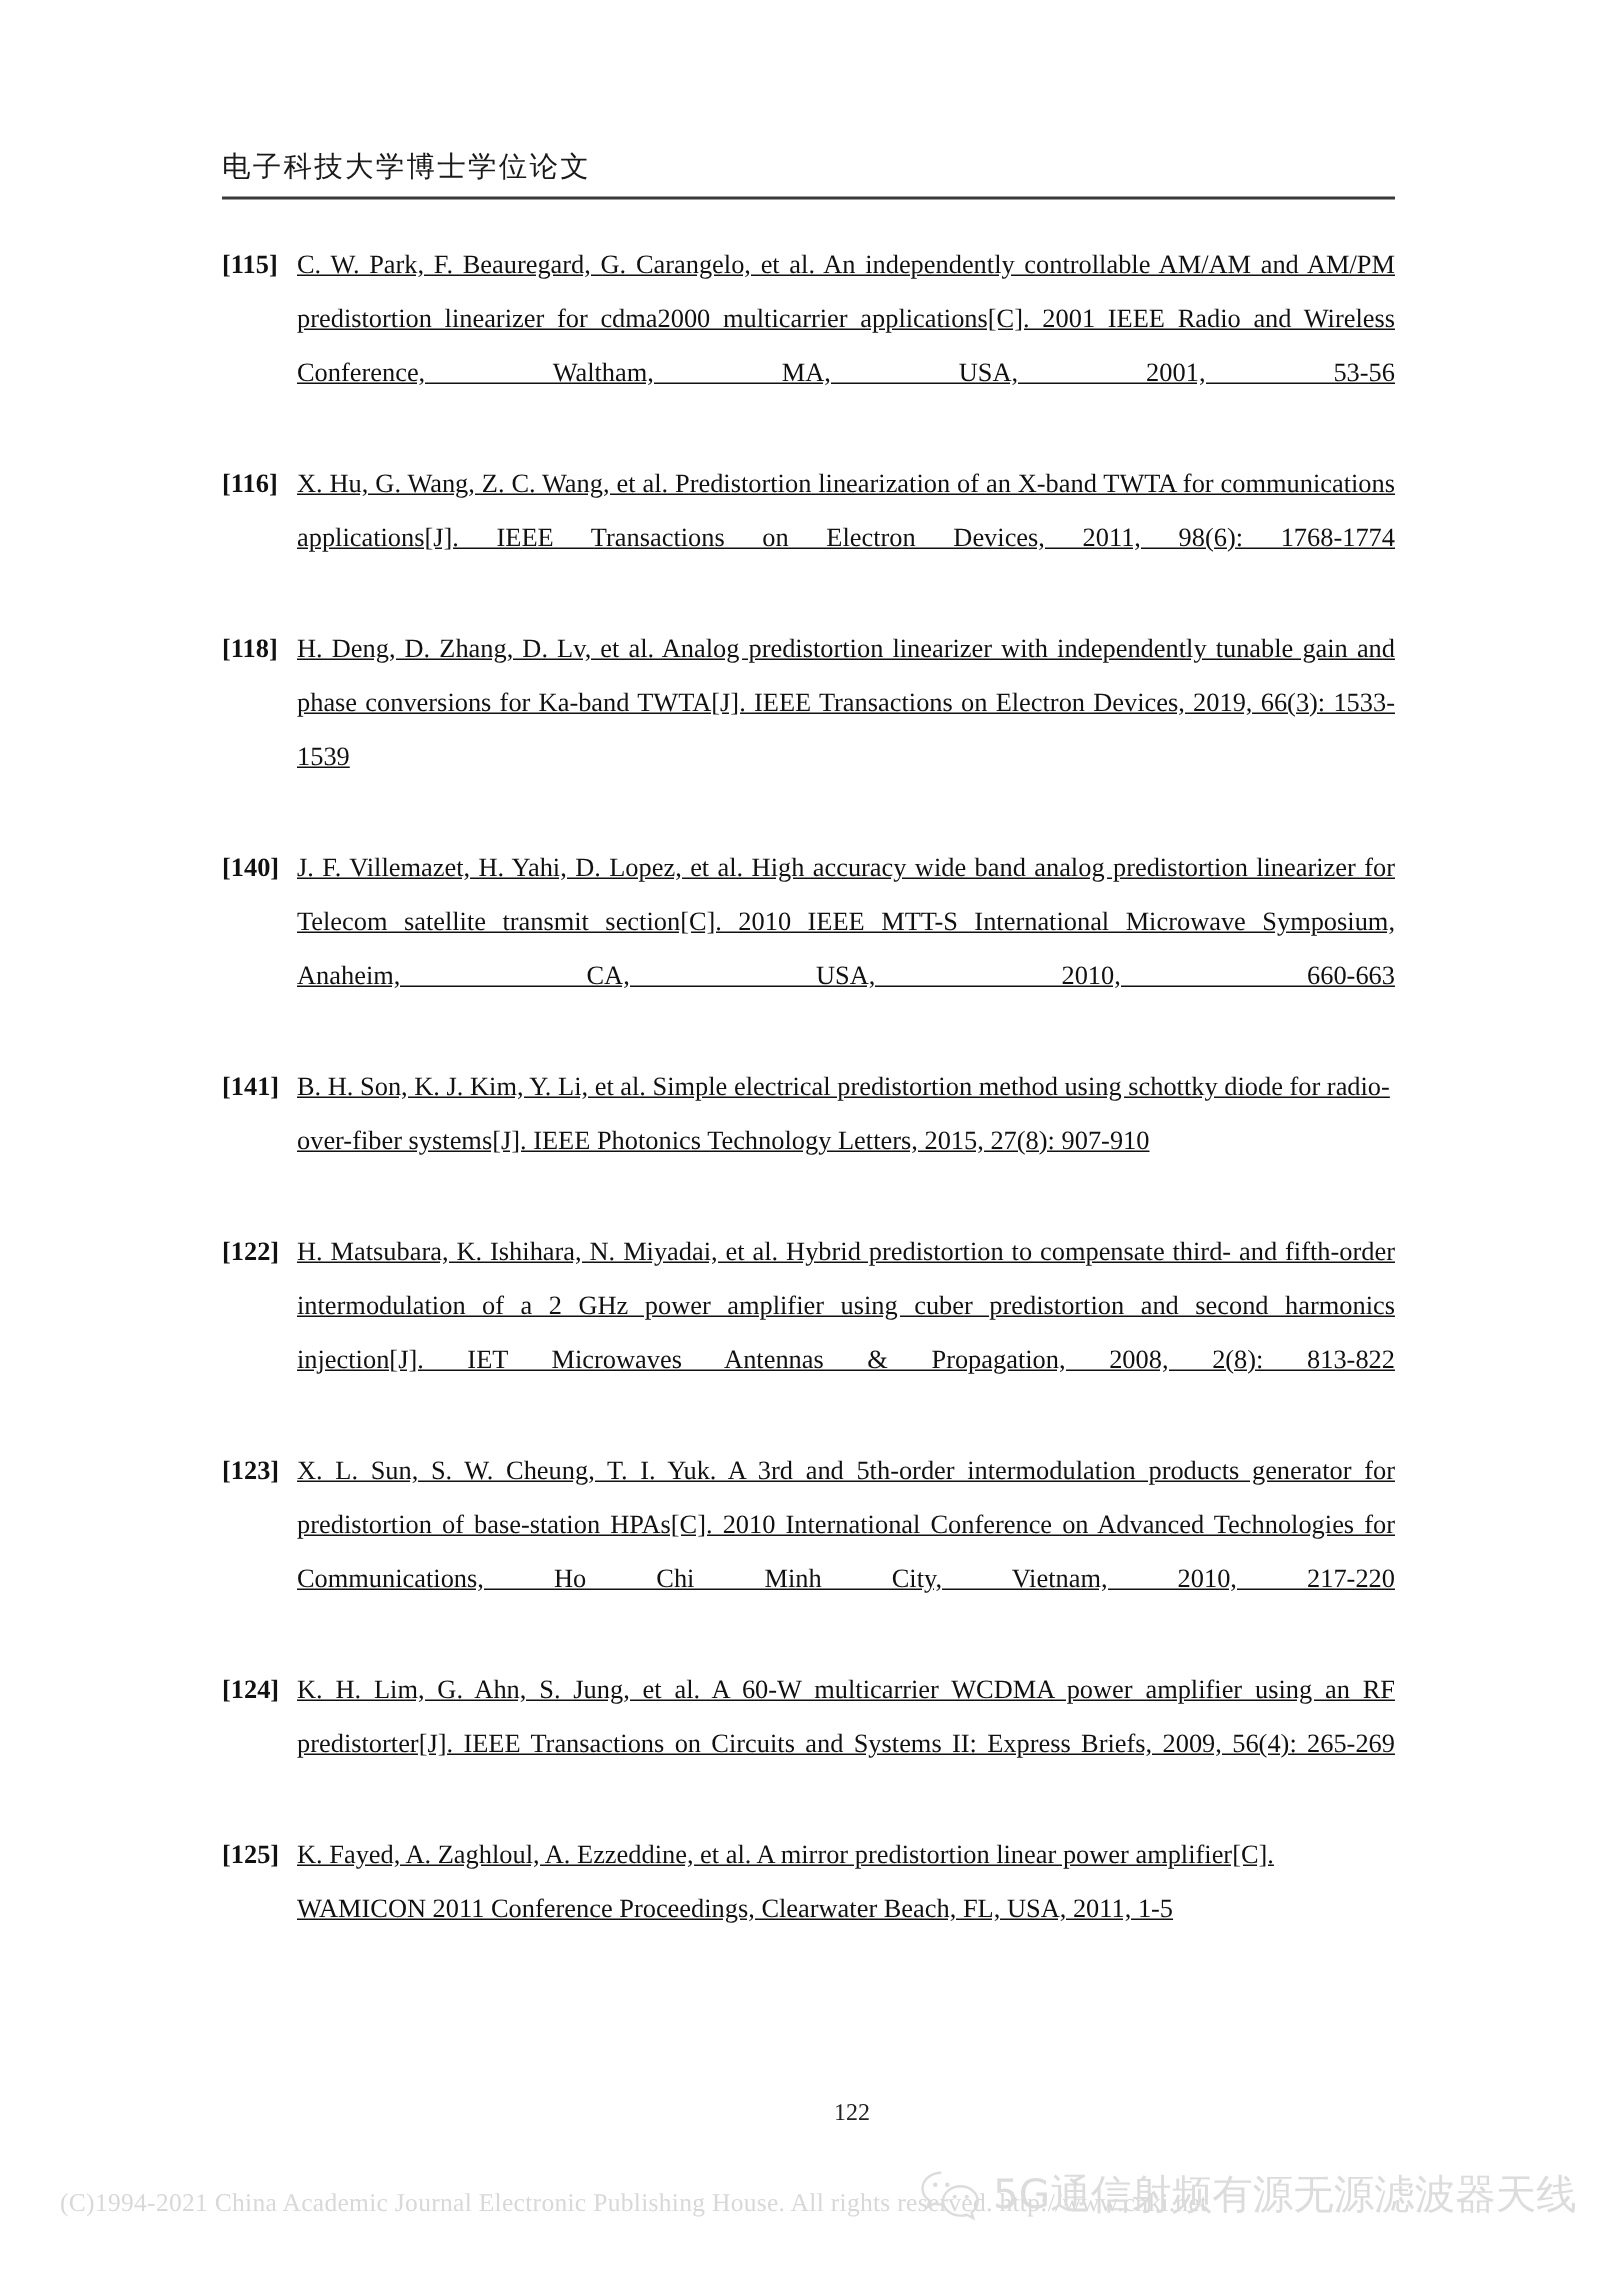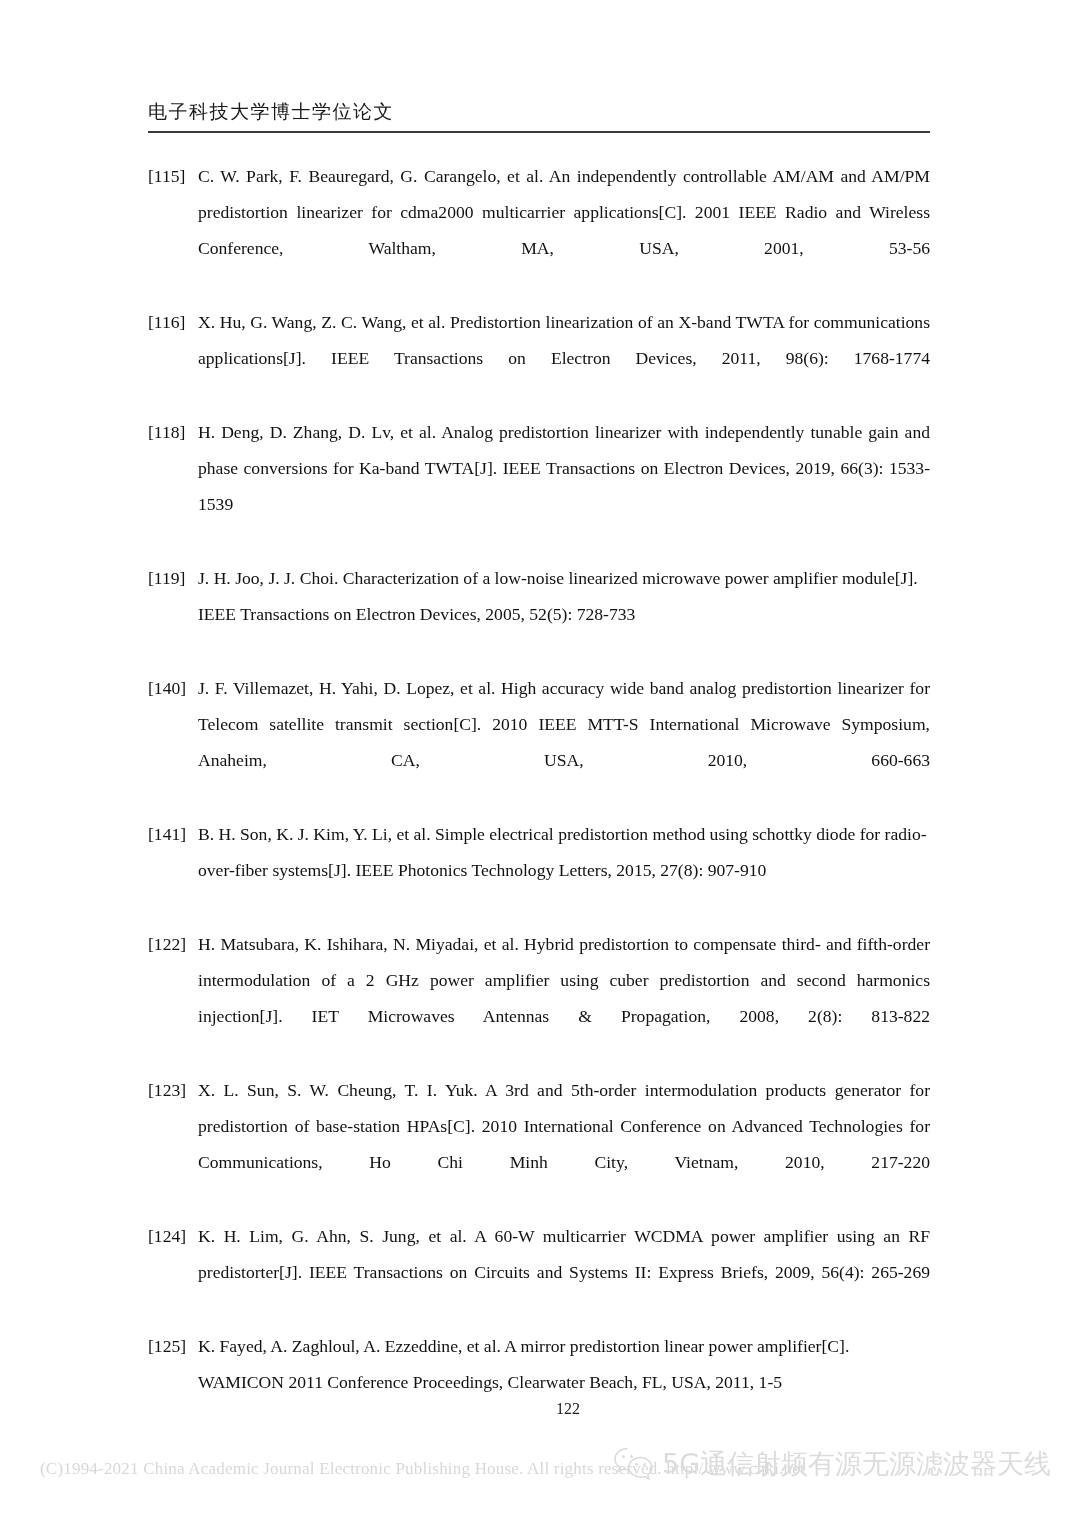--- a/index.html
+++ b/index.html
@@ -58,23 +58,25 @@
     color: #111111;
   }
   .reference-item .ref-number {
     position: absolute;
     left: 0;
     top: 0;
     width: 46px;
     text-align: left;
     font-size: 17.6px;
     line-height: 36px;
+    font-weight: bold;
   }
   .reference-item .ref-text {
     display: block;
+    text-decoration: underline;
   }
   
   .reference-item .ref-text::after {
     content: "";
     display: inline-block;
     width: 100%;
   }
   .reference-item.no-justify {
     text-align: left;
   }
@@ -145,24 +147,20 @@
     <span class="ref-number">[116]</span>
     <span class="ref-text">X. Hu, G. Wang, Z. C. Wang, et al. Predistortion linearization of an X-band TWTA for communications applications[J]. IEEE Transactions on Electron Devices, 2011, 98(6): 1768-1774</span>
   </div>
 
 
   <div class="reference-item">
     <span class="ref-number">[118]</span>
     <span class="ref-text">H. Deng, D. Zhang, D. Lv, et al. Analog predistortion linearizer with independently tunable gain and phase conversions for Ka-band TWTA[J]. IEEE Transactions on Electron Devices, 2019, 66(3): 1533-1539</span>
   </div>
 
-  <div class="reference-item no-justify">
-    <span class="ref-number">[119]</span>
-    <span class="ref-text">J. H. Joo, J. J. Choi. Characterization of a low-noise linearized microwave power amplifier module[J]. IEEE Transactions on Electron Devices, 2005, 52(5): 728-733</span>
-  </div>
 
   <div class="reference-item">
     <span class="ref-number">[140]</span>
     <span class="ref-text">J. F. Villemazet, H. Yahi, D. Lopez, et al. High accuracy wide band analog predistortion linearizer for Telecom satellite transmit section[C]. 2010 IEEE MTT-S International Microwave Symposium, Anaheim, CA, USA, 2010, 660-663</span>
   </div>
 
   <div class="reference-item no-justify">
     <span class="ref-number">[141]</span>
     <span class="ref-text">B. H. Son, K. J. Kim, Y. Li, et al. Simple electrical predistortion method using schottky diode for radio-over-fiber systems[J]. IEEE Photonics Technology Letters, 2015, 27(8): 907-910</span>
   </div>

